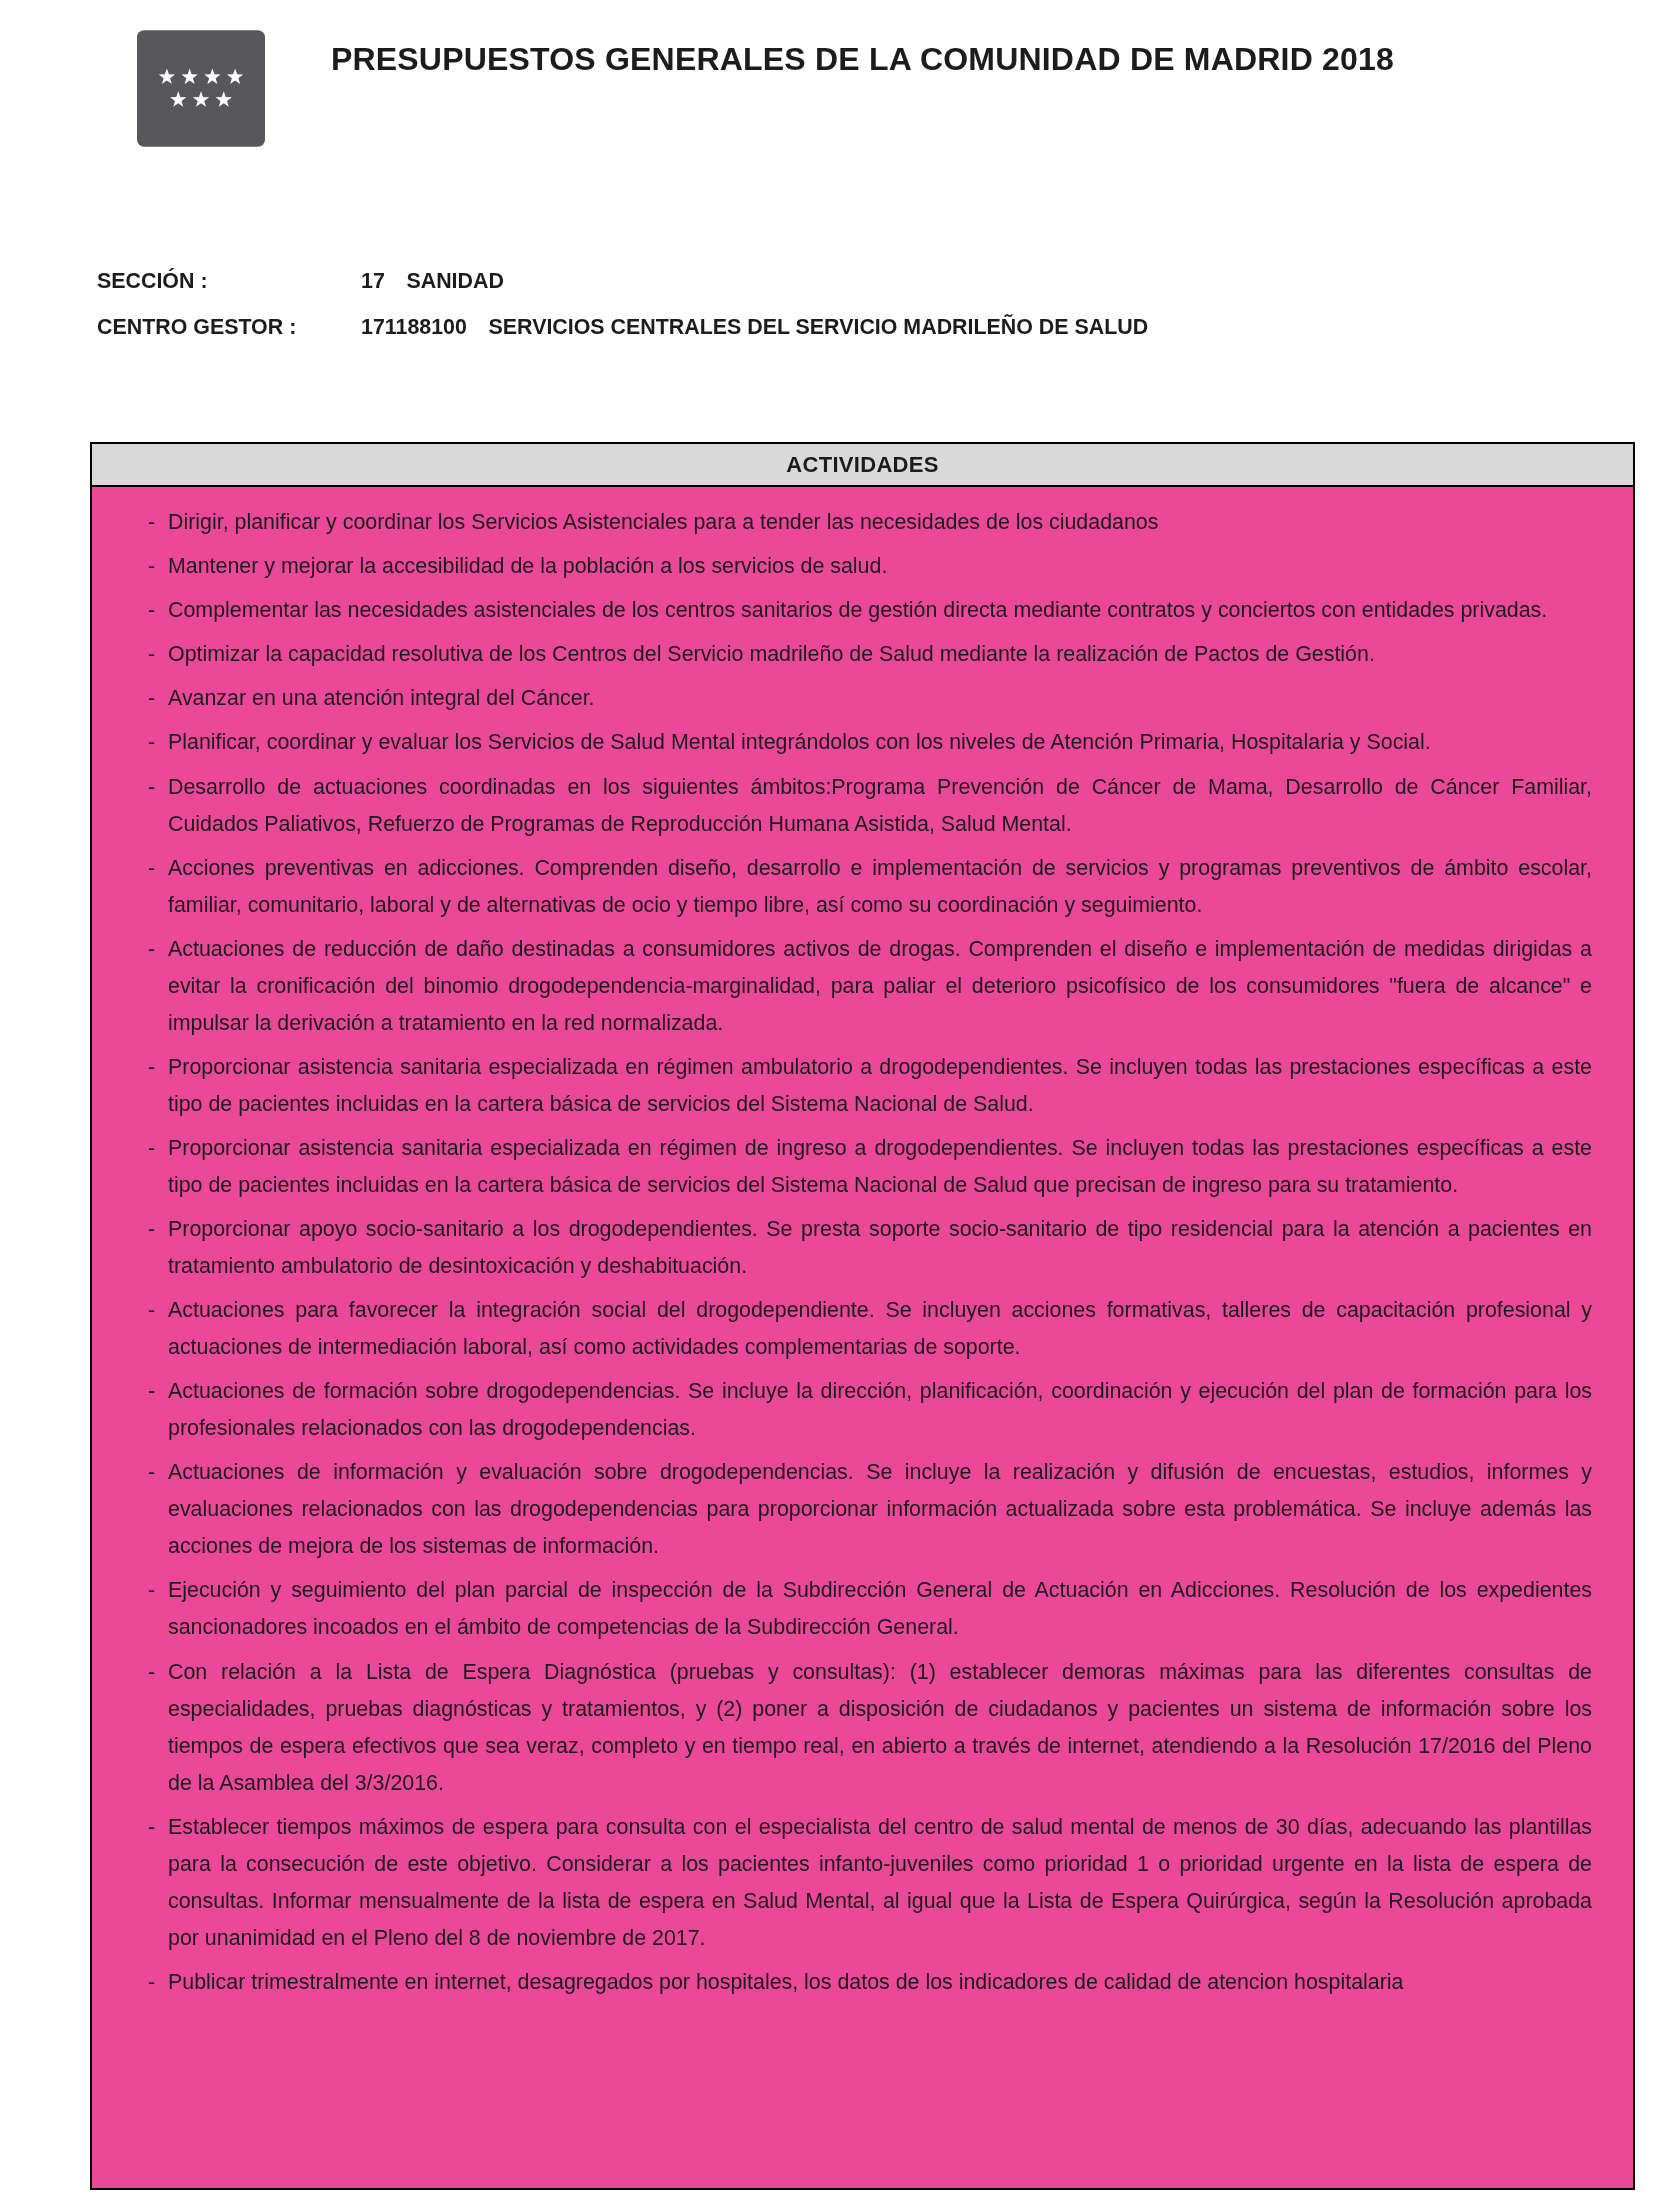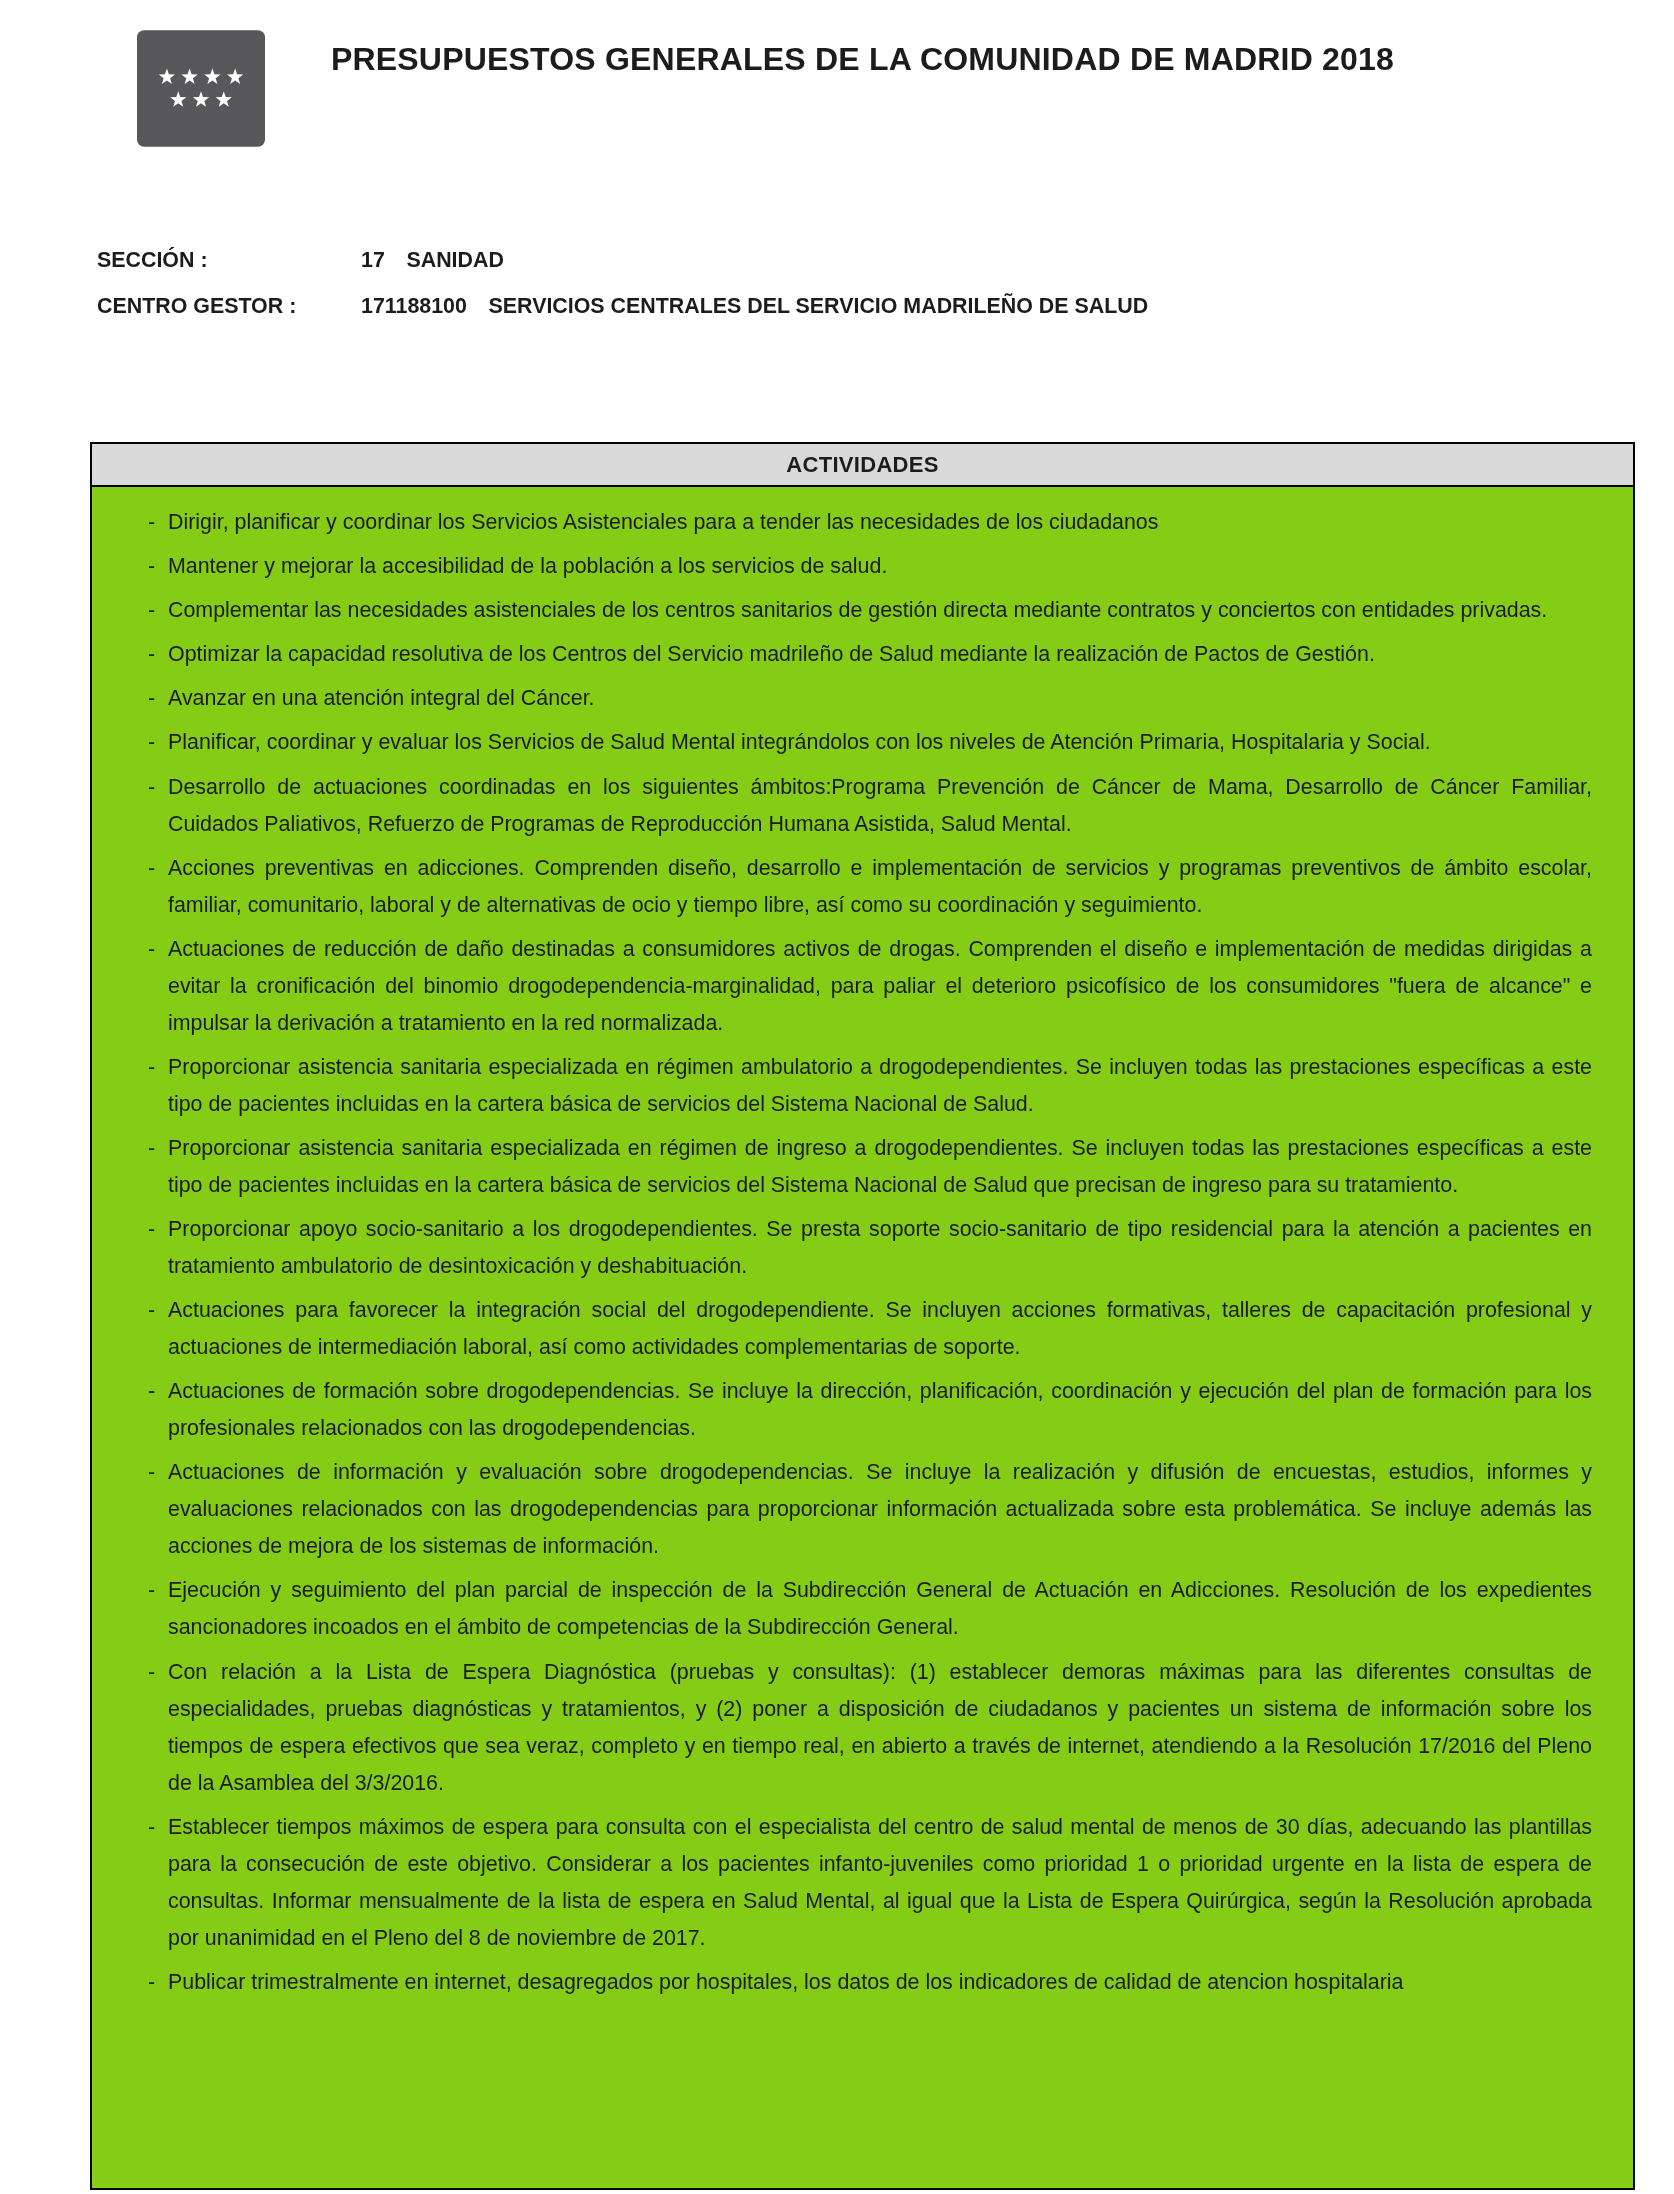--- a/index.html
+++ b/index.html
@@ -34,37 +34,37 @@
   }
 
   .meta {
     position: absolute;
     left: 97px;
     top: 248px;
     width: 1498px;
   }
   .meta-row {
     display: flex;
-    align-items: flex-start;
+    align-items: flex-end;
     height: 46px;
     font-size: 21.4px;
     font-weight: bold;
     white-space: nowrap;
   }
   .meta-label { width: 264px; flex: 0 0 264px; }
   .meta-code { margin-right: 15.7px; }
 
   .activities-box {
     position: absolute;
     left: 90px;
     top: 442px;
     width: 1545px;
     height: 1748px;
     border: 2.1px solid #000000;
-    background: #84cc16;
+    background: #ec4899;
     overflow: hidden;
   }
   .activities-header {
     height: 43px;
     background: #d9d9d9;
     border-bottom: 2.1px solid #000000;
     display: flex;
     align-items: center;
     justify-content: center;
     font-size: 22px;

